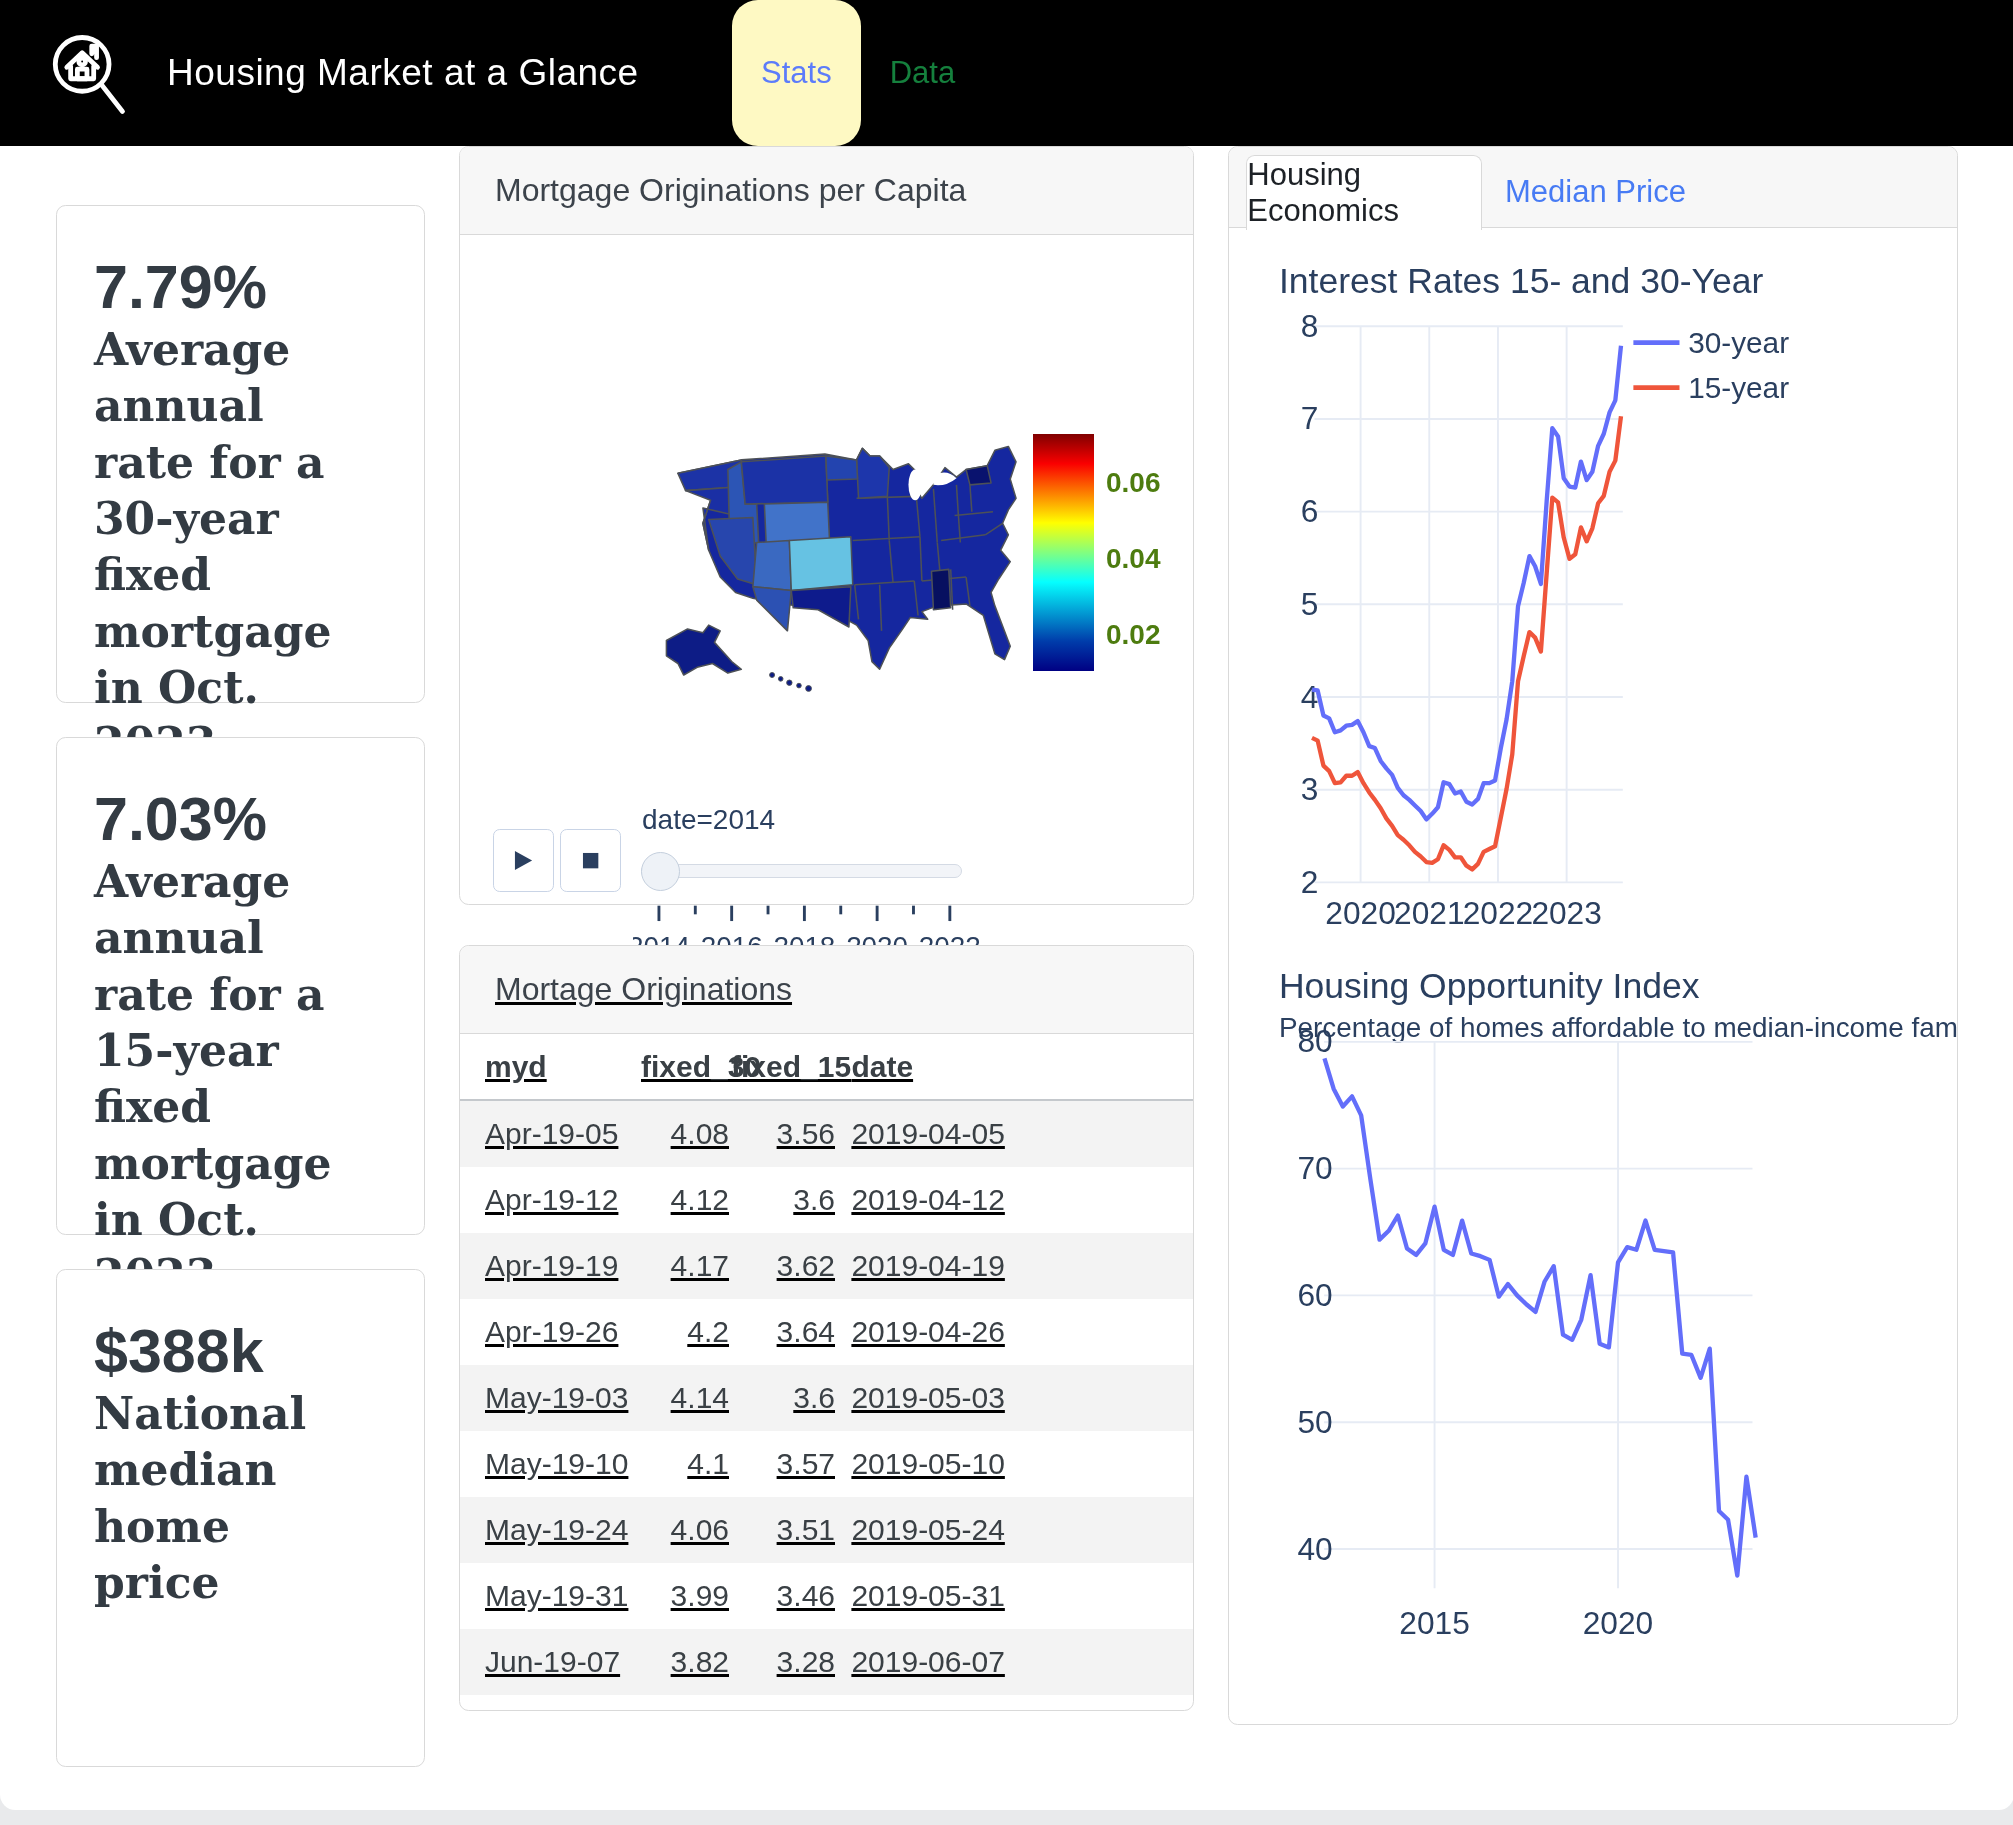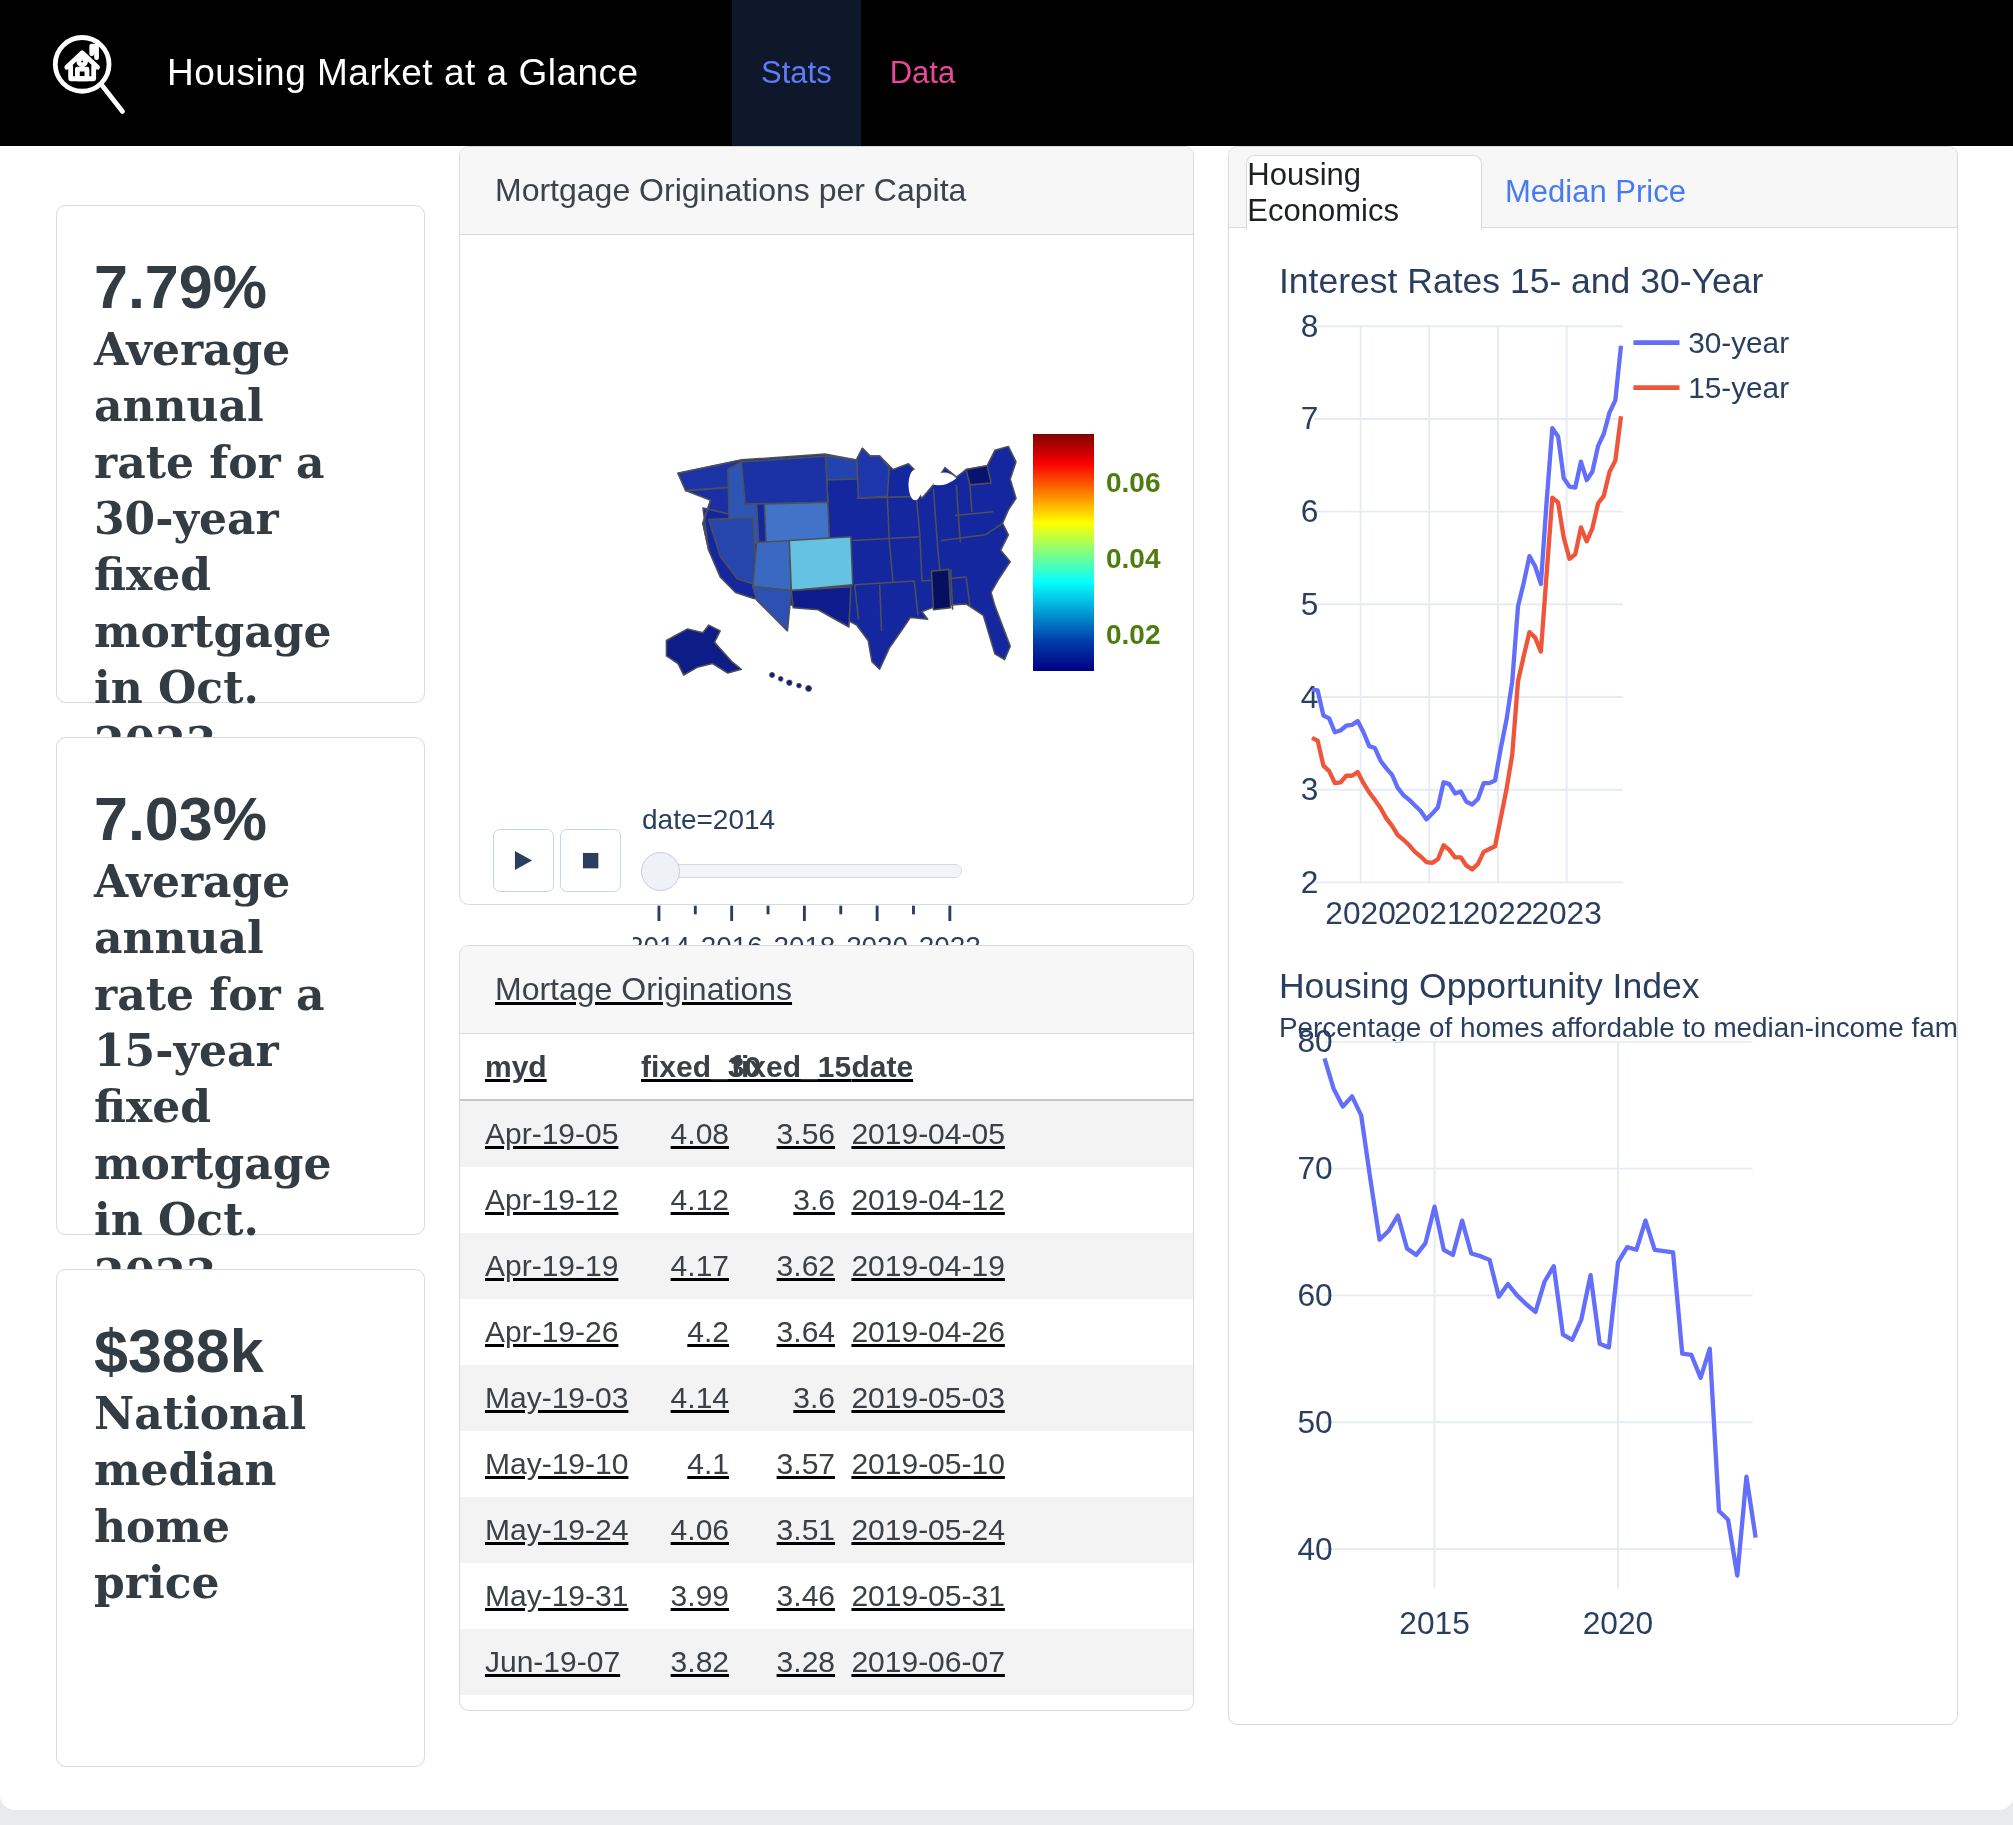--- a/index.html
+++ b/index.html
@@ -4,22 +4,22 @@
 <style>
   html,body{margin:0;padding:0;background:#e9eaec;width:2014px;height:1825px;overflow:hidden;
     font-family:"Liberation Sans",sans-serif;-webkit-font-smoothing:antialiased;}
   .page{width:2014px;height:1810px;background:#fff;border-radius:0 0 15.4px 15.4px;position:relative;overflow:hidden;}
   
   .navbar{height:146px;background:#000;display:flex;align-items:center;position:relative;}
   .brand-logo{margin-left:38px;width:96px;height:100px;flex:0 0 auto;}
   .brand-title{color:#fff;font-size:37px;margin-left:33px;letter-spacing:0.5px;}
   .nav-tabs{position:absolute;left:732px;top:0;height:100%;display:flex;}
   .nav-tab{height:100%;display:flex;align-items:center;justify-content:center;padding:0 29px;
-    color:#ec4899;font-size:31px;cursor:pointer;}
-  .nav-tab.active{background:#0f172a;color:#5c7cfa;}
+    color:#15803d;font-size:31px;cursor:pointer;}
+  .nav-tab.active{background:#fef9c3;color:#5c7cfa;border-radius:26px;}
   
   .main{position:relative;height:1664px;}
   .card{position:absolute;background:#fff;border:1.9px solid #d9d9d9;border-radius:9.6px;box-sizing:border-box;}
   .card-header{height:87px;background:#f7f7f7;border-bottom:1.9px solid #d9d9d9;border-radius:7.7px 7.7px 0 0;
     display:flex;align-items:center;}
   .card-header .title{font-size:32px;color:#3c434b;margin-left:35px;}
   
   .stat-card{left:56px;width:369px;height:498px;padding:46px 37px;box-sizing:border-box;}
   .stat-value{font-size:61px;font-weight:bold;color:#333b43;line-height:1.15;}
   .stat-desc{font-family:"DejaVu Serif",serif;font-weight:bold;font-size:44px;

